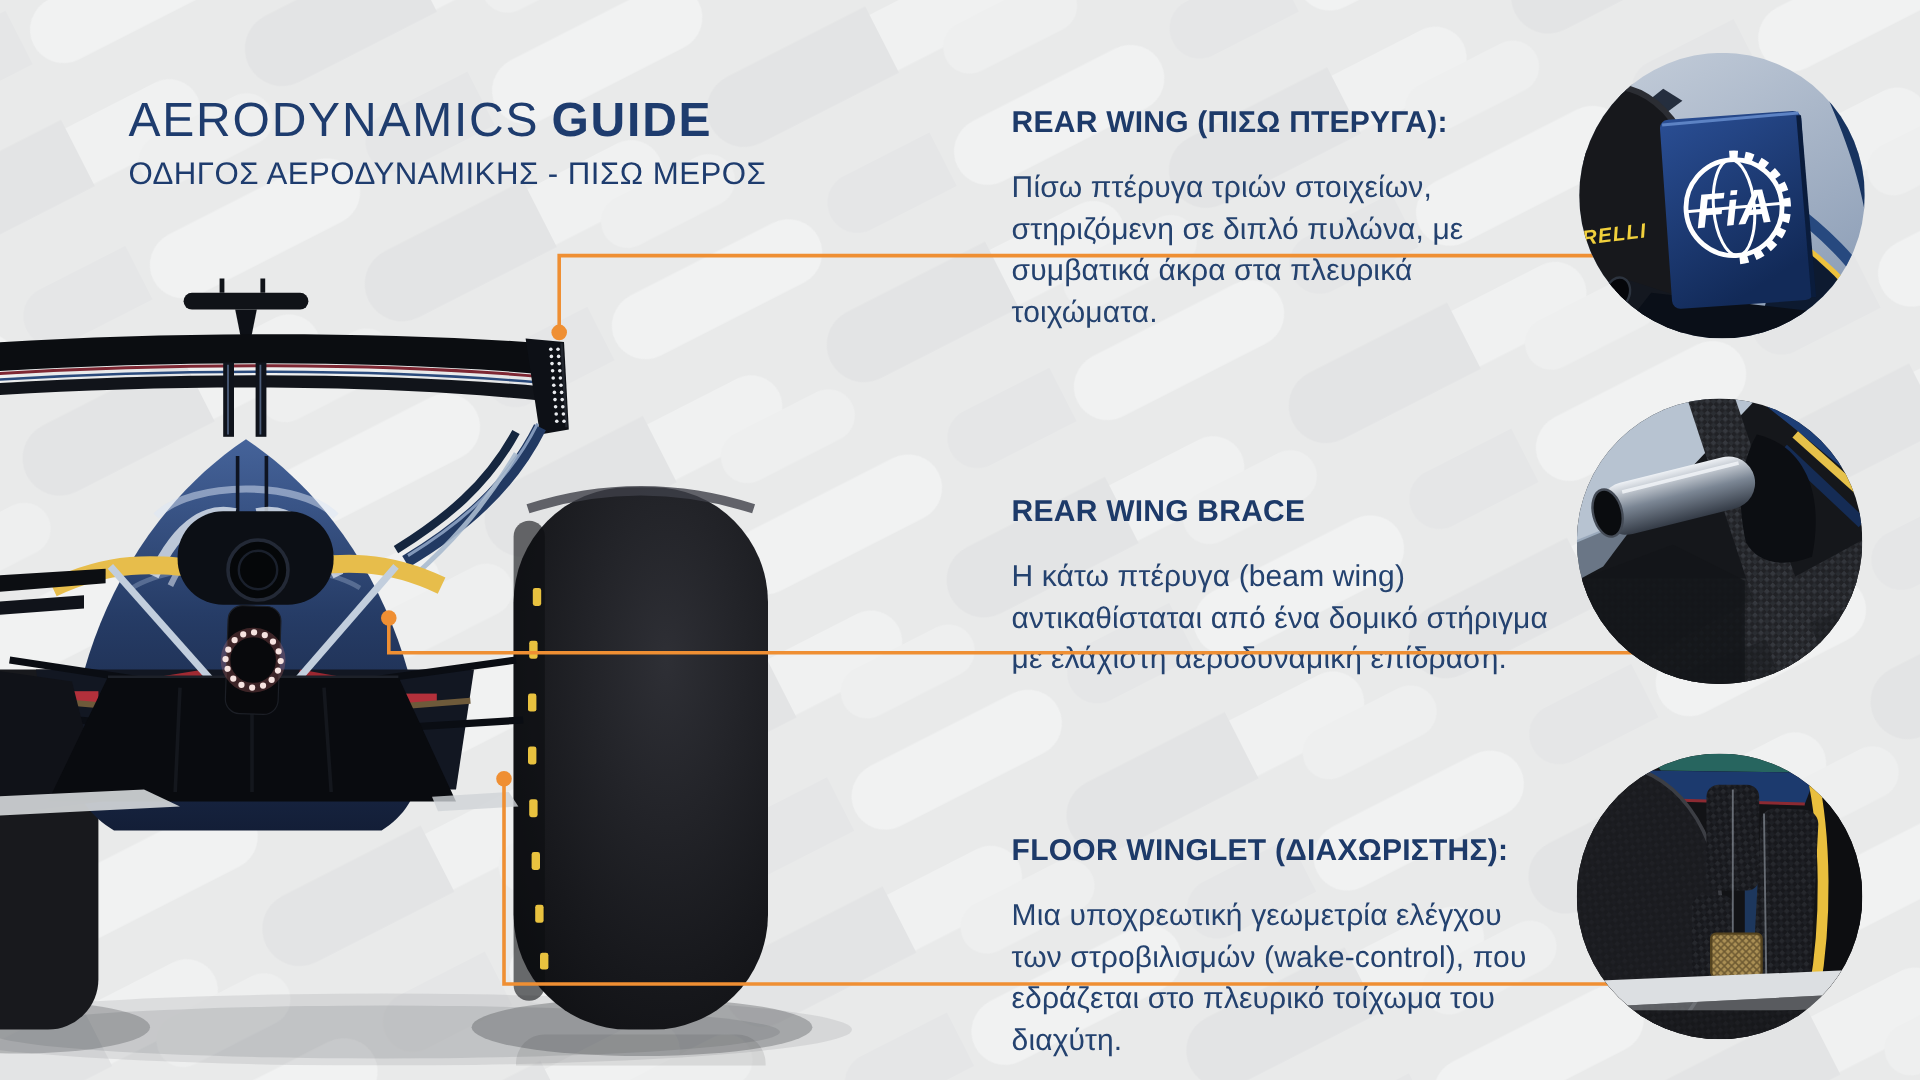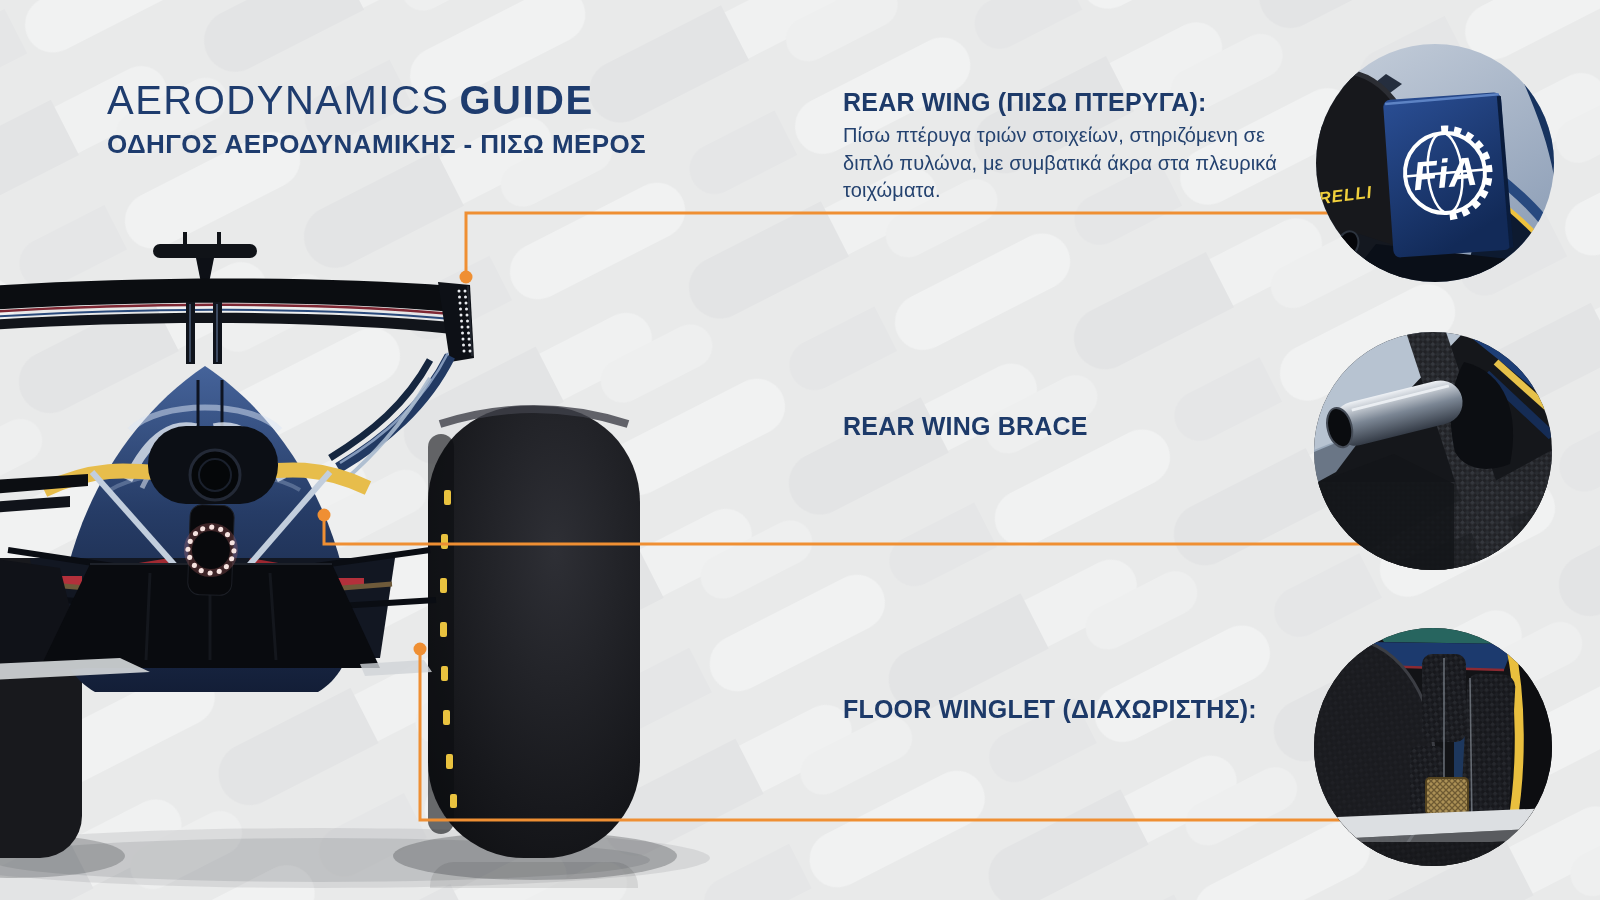--- a/index.html
+++ b/index.html
@@ -6,32 +6,32 @@
   #stage{position:relative;width:1600px;height:900px;overflow:hidden;
          background:#f0abfc;font-family:"Liberation Sans","DejaVu Sans",sans-serif;}
   .abs{position:absolute;}
   
   #bg-pattern{left:0;top:0;z-index:0;}
   
   #header{left:107px;top:78px;z-index:2;color:#1e3c6e;}
   #title{font-size:40px;letter-spacing:1.5px;line-height:1.1;white-space:nowrap;}
   #title .light{font-weight:300;}
   #title .bold{font-weight:bold;margin-left:10px;}
-  #subtitle{font-size:26px;font-weight:bold;letter-spacing:.4px;margin-top:7px;white-space:nowrap;}
+  #subtitle{font-size:26px;font-weight:normal;letter-spacing:.4px;margin-top:7px;white-space:nowrap;}
   
   #car{left:0;top:228px;z-index:1;}
   
   #connectors{left:0;top:0;z-index:3;pointer-events:none;}
   
   .annotation{left:843px;width:448px;z-index:2;}
   #annotation-rear-wing{top:84px;}
   #annotation-rear-wing-brace{top:408px;}
   #annotation-floor-winglet{top:691px;}
   .annotation .head{font-size:25px;font-weight:bold;color:#1d3a69;line-height:1.45;letter-spacing:.2px;}
-  .annotation .body{font-size:20px;color:#24426f;line-height:1.38;margin-top:2px;letter-spacing:.1px;}
+  .annotation .body{font-size:25px;color:#24426f;line-height:1.38;margin-top:19px;letter-spacing:.1px;}
   
   .detail{width:238px;height:238px;border-radius:50%;overflow:hidden;z-index:4;}
   #detail-rear-wing{left:1316px;top:44px;}
   #detail-rear-wing-brace{left:1314px;top:332px;}
   #detail-floor-winglet{left:1314px;top:628px;}
   .detail svg{display:block;}
 </style>
 </head>
 <body>
 
@@ -236,27 +236,29 @@
       <div>REAR WING (ΠΙΣΩ ΠΤΕΡΥΓΑ):</div>
       <div></div>
     </div>
     <div class="body">Πίσω πτέρυγα τριών στοιχείων, στηριζόμενη σε διπλό πυλώνα, με συμβατικά άκρα στα πλευρικά τοιχώματα.</div>
   </div>
 
   <div id="annotation-rear-wing-brace" class="abs annotation">
     <div class="head">
       <div>REAR WING BRACE</div>
     </div>
+    <div class="body">Η κάτω πτέρυγα (beam wing) αντικαθίσταται από ένα δομικό στήριγμα με ελάχιστη αεροδυναμική επίδραση.</div>
   </div>
 
   <div id="annotation-floor-winglet" class="abs annotation">
     <div class="head">
       <div>FLOOR WINGLET (ΔΙΑΧΩΡΙΣΤΗΣ):</div>
       <div></div>
     </div>
+    <div class="body">Μια υποχρεωτική γεωμετρία ελέγχου των στροβιλισμών (wake-control), που εδράζεται στο πλευρικό τοίχωμα του διαχύτη.</div>
   </div>
 
   <div id="detail-rear-wing" class="abs detail">
     <svg width="238" height="238" viewBox="0 0 238 238">
       <defs>
         <linearGradient id="c1-sky" x1="0" y1="0" x2="0.6" y2="1">
           <stop offset="0" stop-color="#c6cfdb"></stop>
             <stop offset="1" stop-color="#8fa0b8"></stop>
         </linearGradient>
         <linearGradient id="c1-plate" x1="0" y1="0" x2="0.4" y2="1">

